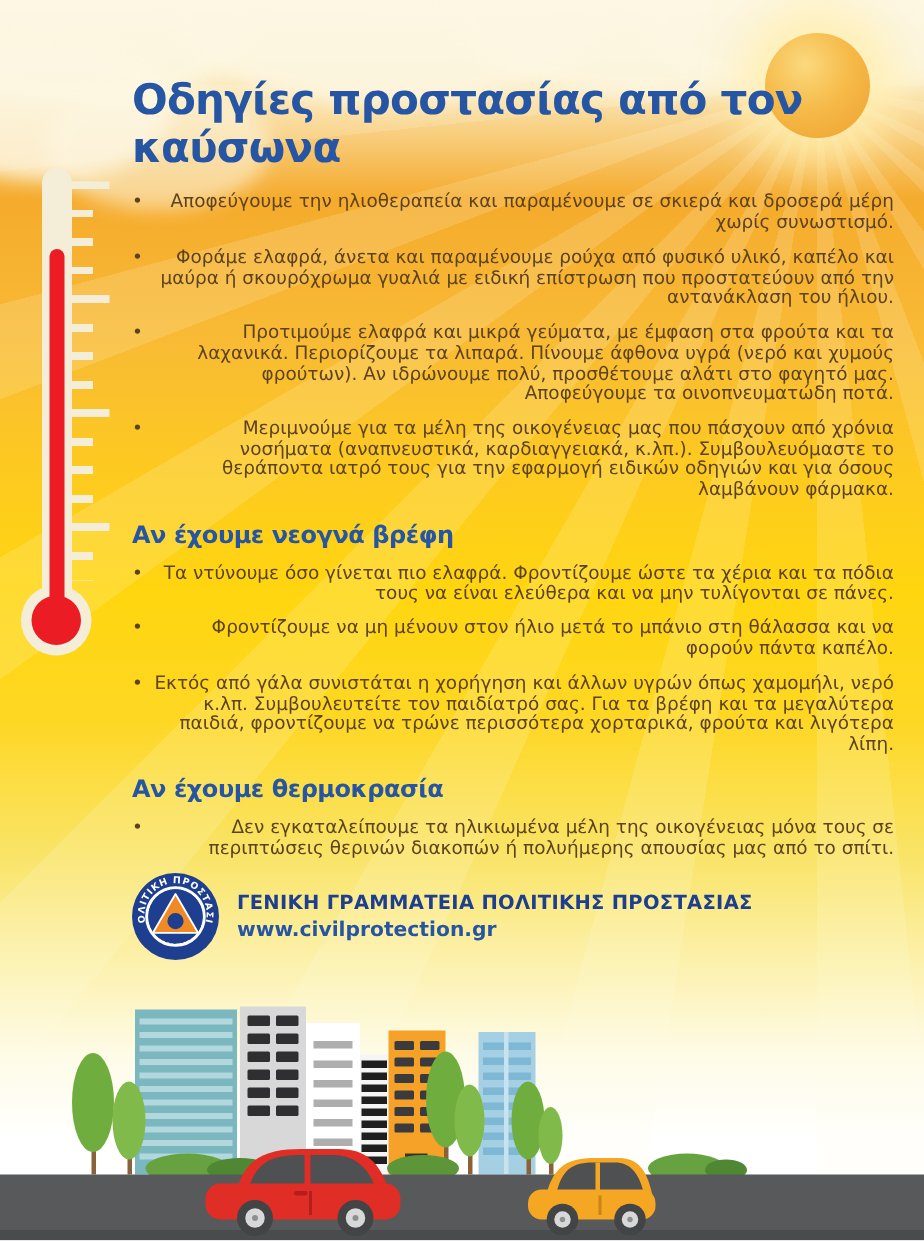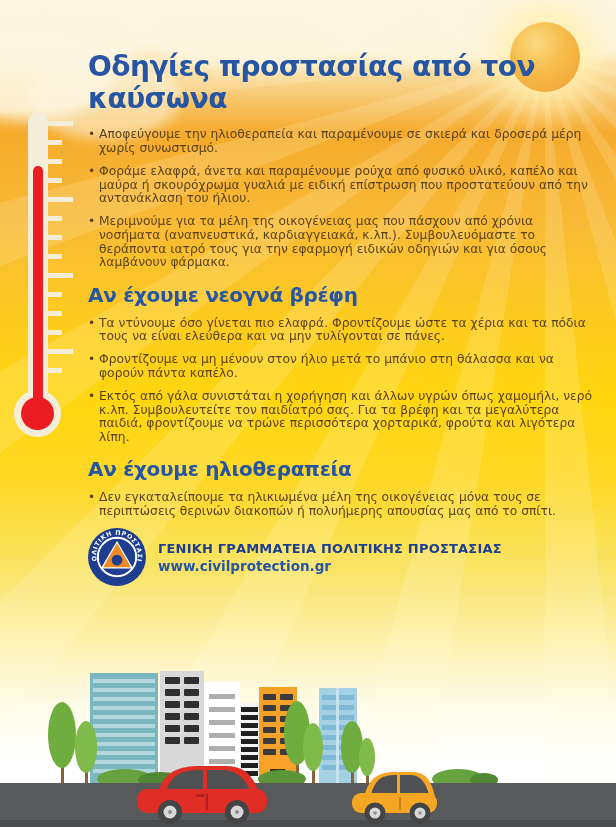--- a/index.html
+++ b/index.html
@@ -42,24 +42,24 @@
     background:repeating-linear-gradient(180deg, #f4eed9 0 5px, rgba(0,0,0,0) 5px 19px);}
   .thermo-ticks-long{position:absolute; left:48px; top:121px; width:25px; height:266px;
     background:repeating-linear-gradient(180deg, #f4eed9 0 5px, rgba(0,0,0,0) 5px 76px);}
   
   .content{position:absolute; left:88px; top:24px; width:508px;margin-top:27px;}
   .title{
     font-size:28px; line-height:1.15; font-weight:bold; color:#2656a3;
     letter-spacing:-0.5px; margin:0 0 13px 0;
   }
   .section-heading{
-    font-size:20px; font-weight:bold; color:#2656a3;
+    font-size:16px; font-weight:bold; color:#2656a3;
     margin:13px 0 10px 0; letter-spacing:-0.3px;
   }
-  ul.bullets{list-style:none; margin:0; padding:0;}
+  ul.bullets{list-style:none; margin:0; padding:0;text-align:right;}
   ul.bullets li{
     position:relative; padding-left:11px; margin:0 0 9.5px 0;
     font-size:12.3px; line-height:13.6px; color:#5d431d; font-weight:500;
   }
   ul.bullets li::before{
     content:"•"; position:absolute; left:0; top:0; color:#5d431d;
   }
   
   .footer{display:flex; align-items:center; gap:12px; margin-top:6px;}
   .footer-text{display:flex; flex-direction:column; gap:2px;}
@@ -90,31 +90,32 @@
     <div class="thermo-mercury"></div>
     <div class="thermo-bulb-red"></div>
   </div>
 
   <div class="content">
     <h1 class="title">Οδηγίες προστασίας από τον καύσωνα</h1>
 
     <ul class="bullets">
       <li><span>Αποφεύγουμε την ηλιοθεραπεία και παραμένουμε σε σκιερά και δροσερά μέρη χωρίς συνωστισμό.</span></li>
       <li><span>Φοράμε ελαφρά, άνετα και παραμένουμε ρούχα από φυσικό υλικό, καπέλο και μαύρα ή σκουρόχρωμα γυαλιά με ειδική επίστρωση που προστατεύουν από την αντανάκλαση του ήλιου.</span></li>
+      <li><span>Προτιμούμε ελαφρά και μικρά γεύματα, με έμφαση στα φρούτα και τα λαχανικά. Περιορίζουμε τα λιπαρά. Πίνουμε άφθονα υγρά (νερό και χυμούς φρούτων). Αν ιδρώνουμε πολύ, προσθέτουμε αλάτι στο φαγητό μας. Αποφεύγουμε τα οινοπνευματώδη ποτά.</span></li>
       <li><span>Μεριμνούμε για τα μέλη της οικογένειας μας που πάσχουν από χρόνια νοσήματα (αναπνευστικά, καρδιαγγειακά, κ.λπ.). Συμβουλευόμαστε το θεράποντα ιατρό τους για την εφαρμογή ειδικών οδηγιών και για όσους λαμβάνουν φάρμακα.</span></li>
     </ul>
 
     <h2 class="section-heading">Αν έχουμε νεογνά βρέφη</h2>
     <ul class="bullets">
       <li><span>Τα ντύνουμε όσο γίνεται πιο ελαφρά. Φροντίζουμε ώστε τα χέρια και τα πόδια τους να είναι ελεύθερα και να μην τυλίγονται σε πάνες.</span></li>
       <li><span>Φροντίζουμε να μη μένουν στον ήλιο μετά το μπάνιο στη θάλασσα και να φορούν πάντα καπέλο.</span></li>
       <li><span>Εκτός από γάλα συνιστάται η χορήγηση και άλλων υγρών όπως χαμομήλι, νερό κ.λπ. Συμβουλευτείτε τον παιδίατρό σας. Για τα βρέφη και τα μεγαλύτερα παιδιά, φροντίζουμε να τρώνε περισσότερα χορταρικά, φρούτα και λιγότερα λίπη.</span></li>
     </ul>
 
-    <h2 class="section-heading">Αν έχουμε ηλιοθεραπεία</h2>
+    <h2 class="section-heading">Αν έχουμε θερμοκρασία</h2>
     <ul class="bullets">
       <li><span>Δεν εγκαταλείπουμε τα ηλικιωμένα μέλη της οικογένειας μόνα τους σε περιπτώσεις θερινών διακοπών ή πολυήμερης απουσίας μας από το σπίτι.</span></li>
     </ul>
 
     <div class="footer">
       <svg width="58" height="58" viewBox="0 0 56 56">
         <defs>
           <path id="arcTop" d="M 8.5,31 A 20,20 0 1 1 47.5,31" fill="none"></path>
           <path id="arcBot" d="M 12,36 A 17.5,17.5 0 0 0 44,36" fill="none"></path>
         </defs>

